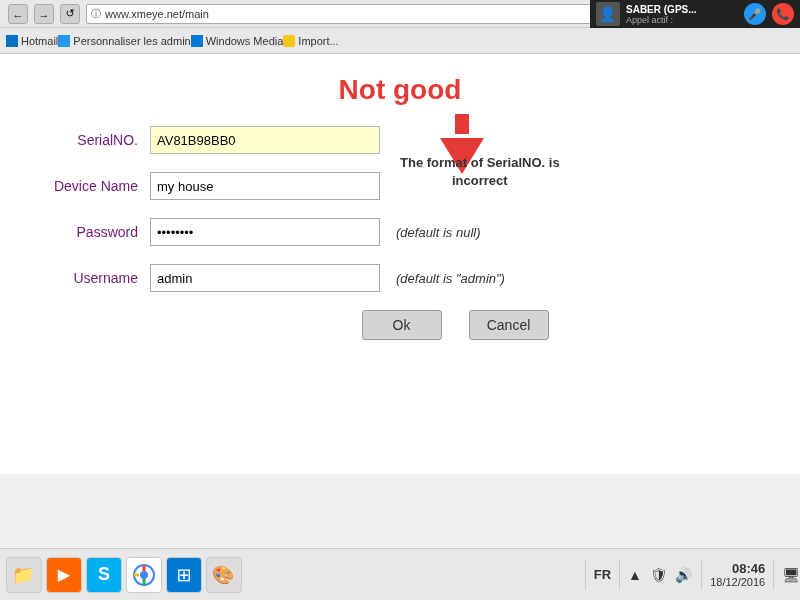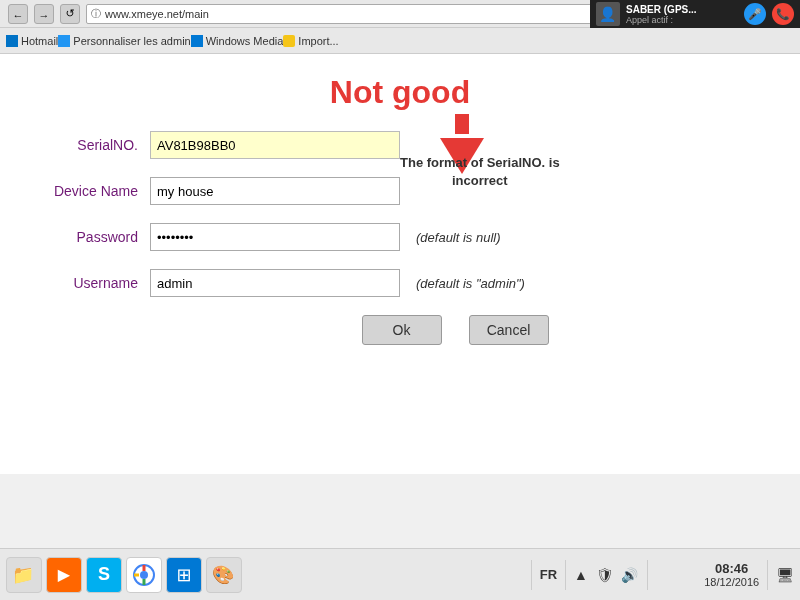--- a/index.html
+++ b/index.html
@@ -130,21 +130,21 @@
       margin: 0;
       padding: 20px 30px;
       min-height: 420px;
       position: relative;
     }
 
     
     .not-good-title {
       text-align: center;
       color: #e53935;
-      font-size: 32px;
+      font-size: 28px;
       font-weight: bold;
       margin-bottom: 0;
     }
 
     
     .arrow-container {
       position: absolute;
       top: 60px;
       left: 440px;
       display: flex;
@@ -188,21 +188,21 @@
     }
     .form-label {
       width: 110px;
       font-size: 14px;
       color: #701a75;
       font-weight: normal;
       text-align: right;
       padding-right: 12px;
     }
     .form-input {
-      width: 250px;
+      width: 230px;
       height: 28px;
       border: 1px solid #aaa;
       padding: 0 6px;
       font-size: 13px;
       outline: none;
     }
     .form-input.serial {
       background: #ffffcc;
       border-color: #bbb;
     }
@@ -271,32 +271,30 @@
       background: #ddd;
       border-radius: 4px;
       display: flex; align-items: center; justify-content: center;
       cursor: pointer;
       font-size: 18px;
     }
     .taskbar-right {
       margin-left: auto;
       display: flex;
       align-items: center;
-      padding-right: 6px;
       gap: 8px;
       font-size: 12px;
       color: #333;
     }
     .taskbar-lang {
       font-weight: bold;
       font-size: 13px;
     }
     .taskbar-clock {
-      text-align: center;
-      margin-left: 48px;
+      text-align: right;
     }
     .taskbar-clock .time { font-size: 13px; font-weight: bold; }
     .taskbar-clock .date { font-size: 11px; }
     .taskbar-notif-icon {
       font-size: 14px;
       cursor: pointer;
     }
     .taskbar-sep {
       width: 1px; height: 30px;
       background: #ccc;

